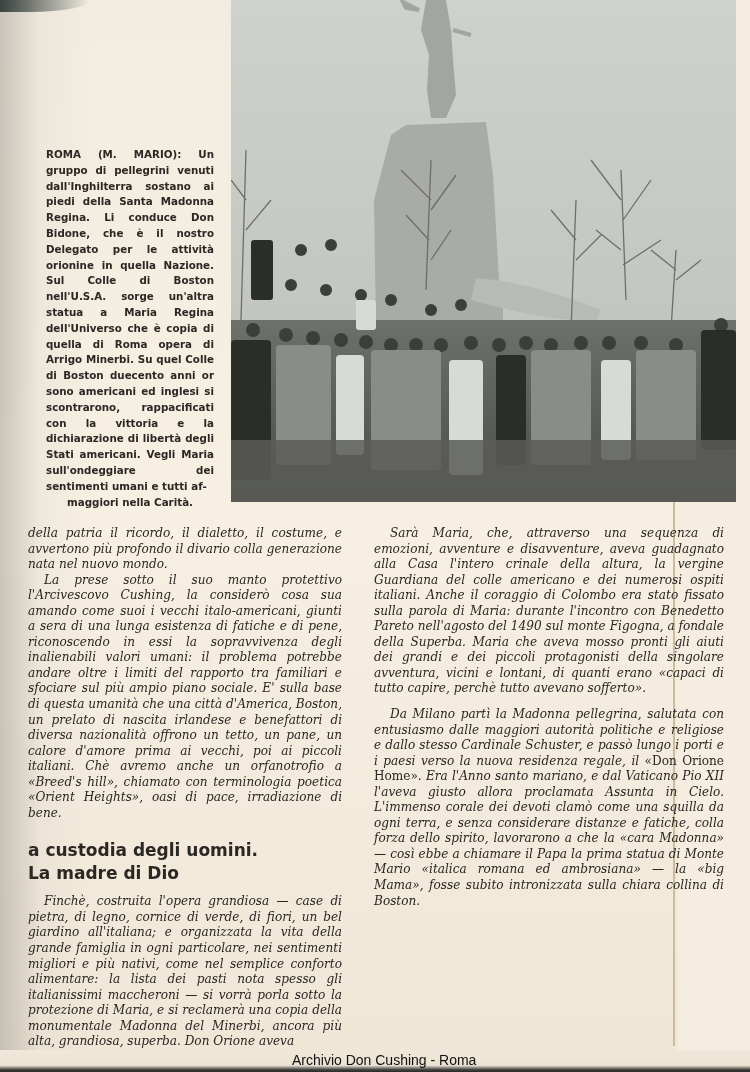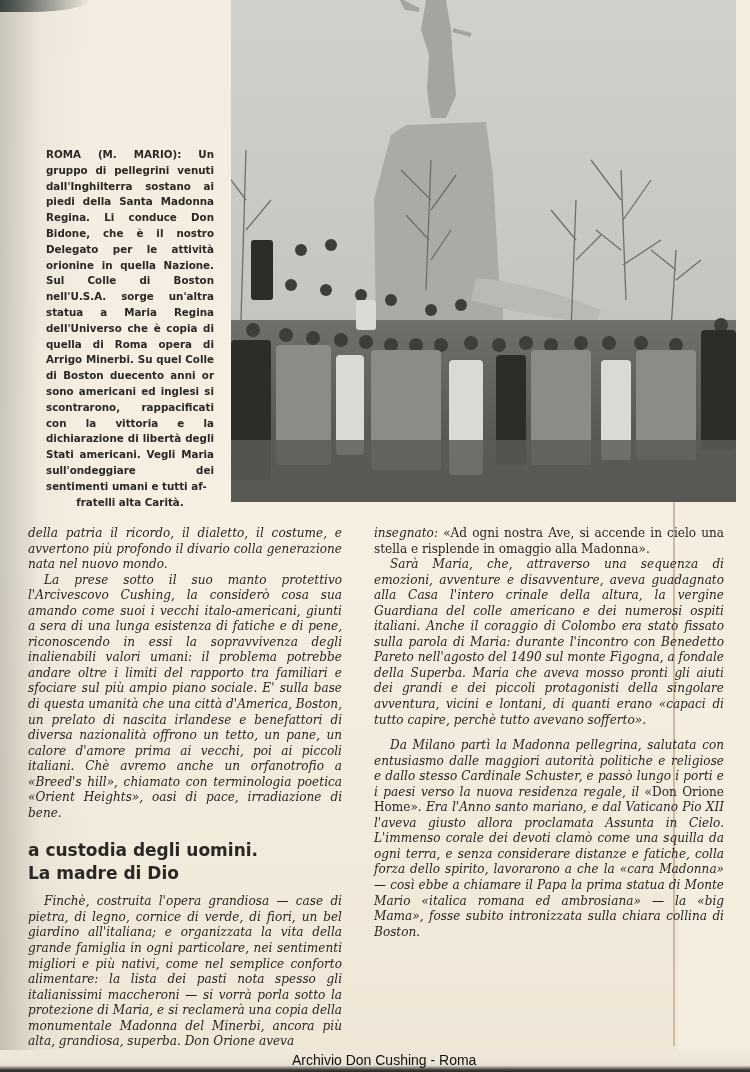--- a/index.html
+++ b/index.html
@@ -159,38 +159,34 @@
           <rect x="300" y="350" width="60" height="115" rx="4"></rect>
           <rect x="405" y="350" width="60" height="110" rx="4"></rect>
         </g>
         <rect x="0" y="440" width="505" height="62" fill="#5a5c57" opacity="0.85"></rect>
       </g>
     </svg>
   </div>
 
   <div class="caption">
     <span>ROMA (M. MARIO): Un gruppo di pellegrini venuti dall'Inghilterra sostano ai piedi della Santa Madonna Regina. Li conduce Don Bidone, che è il nostro Delegato per le attività orionine in quella Nazione. Sul Colle di Boston nell'U.S.A. sorge un'altra statua a Maria Regina dell'Universo che è copia di quella di Roma opera di Arrigo Minerbi. Su quel Colle di Boston duecento anni or sono americani ed inglesi si scontrarono, rappacificati con la vittoria e la dichiarazione di libertà degli Stati americani. Vegli Maria sull'ondeggiare dei sentimenti umani e tutti af-</span>
-    <span class="last">fratelli alta Carità.</span>
+    <span class="last">maggiori nella Carità.</span>
   </div>
 
   <div class="col col-left">
     <p>della patria il ricordo, il dialetto, il costume, e avvertono più profondo il divario colla generazione nata nel nuovo mondo.</p>
     <p class="indent">La prese sotto il suo manto protettivo l'Arcivescovo Cushing, la considerò cosa sua amando come suoi i vecchi italo-americani, giunti a sera di una lunga esistenza di fatiche e di pene, riconoscendo in essi la sopravvivenza degli inalienabili valori umani: il problema potrebbe andare oltre i limiti del rapporto tra familiari e sfociare sul più ampio piano sociale. E' sulla base di questa umanità che una città d'America, Boston, un prelato di nascita irlandese e benefattori di diversa nazionalità offrono un tetto, un pane, un calore d'amore prima ai vecchi, poi ai piccoli italiani. Chè avremo anche un orfanotrofio a «Breed's hill», chiamato con terminologia poetica «Orient Heights», oasi di pace, irradiazione di bene.</p>
     <div class="heading">
       <div>a custodia degli uomini.</div>
       <div>La madre di Dio</div>
     </div>
     <p class="indent">Finchè, costruita l'opera grandiosa — case di pietra, di legno, cornice di verde, di fiori, un bel giardino all'italiana; e organizzata la vita della grande famiglia in ogni particolare, nei sentimenti migliori e più nativi, come nel semplice conforto alimentare: la lista dei pasti nota spesso gli italianissimi maccheroni — si vorrà porla sotto la protezione di Maria, e si reclamerà una copia della monumentale Madonna del Minerbi, ancora più alta, grandiosa, superba. Don Orione aveva</p>
   </div>
 
   <div class="col col-right">
-    <p>
-      <span>insegnato:</span>
-      <span class="upright">«Ad ogni nostra Ave, si accende in cielo una stella e risplende in omaggio alla Madonna».</span>
-    </p>
     <p class="indent">Sarà Maria, che, attraverso una sequenza di emozioni, avventure e disavventure, aveva guadagnato alla Casa l'intero crinale della altura, la vergine Guardiana del colle americano e dei numerosi ospiti italiani. Anche il coraggio di Colombo era stato fissato sulla parola di Maria: durante l'incontro con Benedetto Pareto nell'agosto del 1490 sul monte Figogna, a fondale della Superba. Maria che aveva mosso pronti gli aiuti dei grandi e dei piccoli protagonisti della singolare avventura, vicini e lontani, di quanti erano «capaci di tutto capire, perchè tutto avevano sofferto».</p>
     <p class="indent gap">
       <span>Da Milano partì la Madonna pellegrina, salutata con entusiasmo dalle maggiori autorità politiche e religiose e dallo stesso Cardinale Schuster, e passò lungo i porti e i paesi verso la nuova residenza regale, il</span>
       <span class="upright">«Don Orione Home».</span>
       <span>Era l'Anno santo mariano, e dal Vaticano Pio XII l'aveva giusto allora proclamata Assunta in Cielo. L'immenso corale dei devoti clamò come una squilla da ogni terra, e senza considerare distanze e fatiche, colla forza dello spirito, lavorarono a che la «cara Madonna» — così ebbe a chiamare il Papa la prima statua di Monte Mario «italica romana ed ambrosiana» — la «big Mama», fosse subito intronizzata sulla chiara collina di Boston.</span>
     </p>
   </div>
 
   <div class="footer"></div>
   <div class="footer-text">Archivio Don Cushing - Roma</div>

